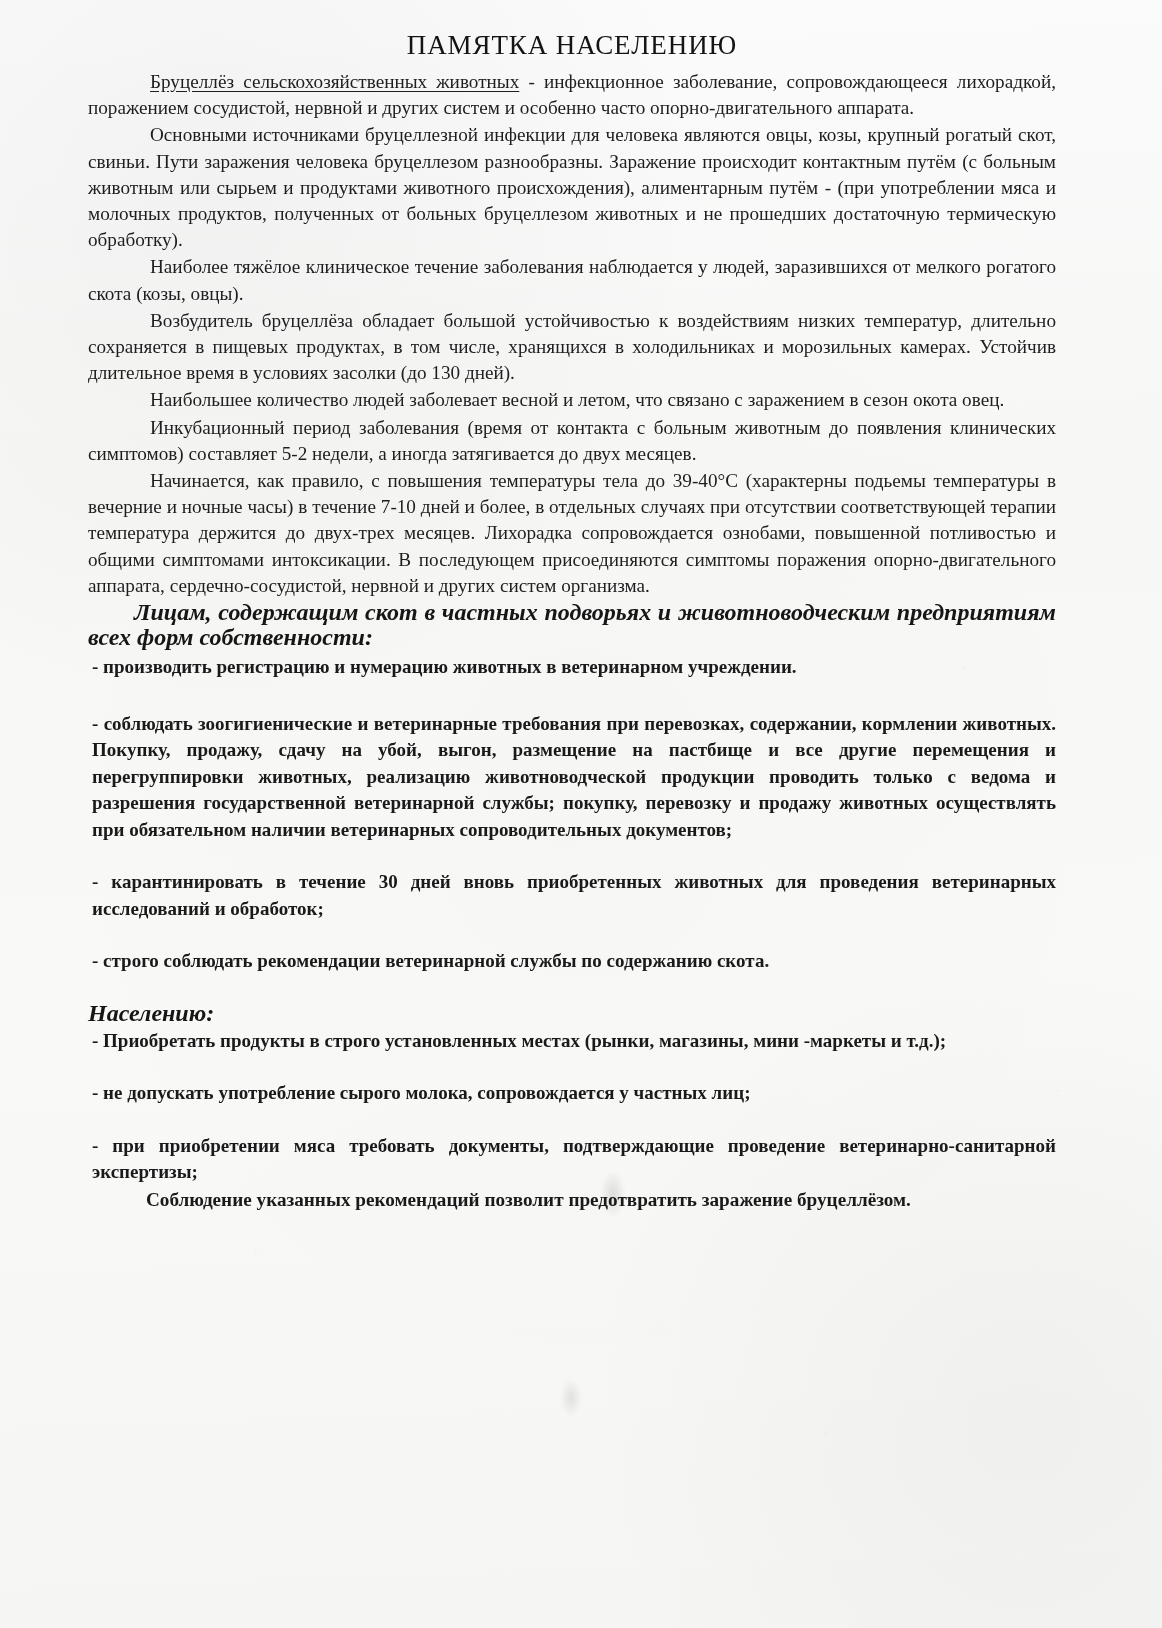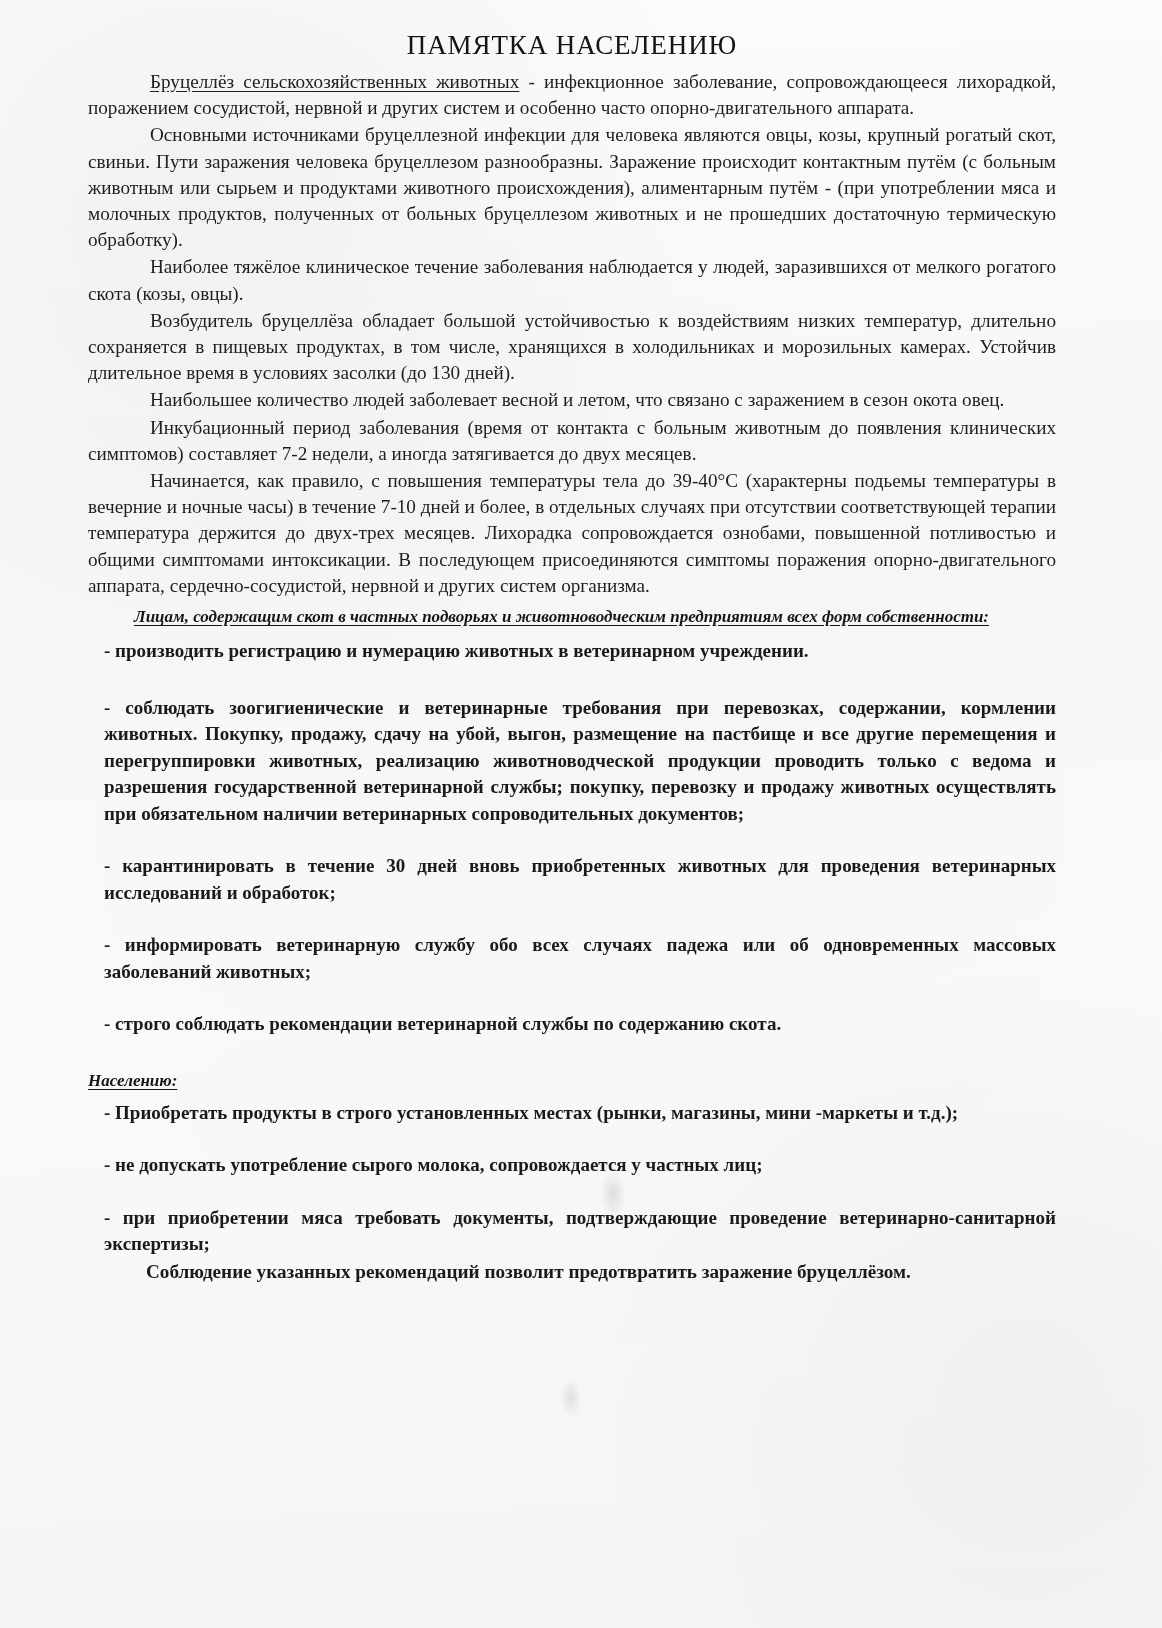--- a/index.html
+++ b/index.html
@@ -81,45 +81,44 @@
   .callout-heading {
     font-size: 19.6px;
     font-weight: bold;
     text-align: center;
     margin: 36px 0 30px 0;
     color: #161616;
   }
 
   
   .sub-heading {
-    font-size: 17px;
+    font-size: 24px;
     font-weight: bold;
     font-style: italic;
-    text-decoration: underline;
     text-underline-offset: 3px;
     text-align: justify;
     text-indent: 46px;
-    line-height: 34px;
+    line-height: 25px;
     margin: 0 0 4px 0;
     color: #161616;
   }
   .sub-heading.tight {
     text-indent: 0;
     margin-top: 20px;
     margin-bottom: 2px;
     text-align: left;
   }
 
   
   .bullet {
     font-size: 19px;
     font-weight: bold;
     line-height: 26.5px;
     text-align: justify;
-    margin: 0 0 26px 16px;
+    margin: 0 0 26px 4px;
     color: #1a1a1a;
   }
   .bullet.first { margin-bottom: 30px; }
 
   .closing {
     font-size: 19.2px;
     font-weight: bold;
     line-height: 27px;
     text-align: justify;
     text-indent: 58px;
@@ -153,30 +152,29 @@
   <div class="content">
 
     <h1 class="doc-title">ПАМЯТКА НАСЕЛЕНИЮ</h1>
 
     <p class="para"><span class="lead-term">Бруцеллёз сельскохозяйственных животных</span><span> - инфекционное заболевание, сопровождающееся лихорадкой, поражением сосудистой, нервной и других систем и особенно часто опорно-двигательного аппарата.</span></p>
 
     <p class="para">Основными источниками бруцеллезной инфекции для человека являются овцы, козы, крупный рогатый скот, свиньи. Пути заражения человека бруцеллезом разнообразны. Заражение происходит контактным путём (с больным животным или сырьем и продуктами животного происхождения), алиментарным путём - (при употреблении мяса и молочных продуктов, полученных от больных бруцеллезом животных и не прошедших достаточную термическую обработку).</p>
     <p class="para">Наиболее тяжёлое клиническое течение заболевания наблюдается у людей, заразившихся от мелкого рогатого скота (козы, овцы).</p>
     <p class="para">Возбудитель бруцеллёза обладает большой устойчивостью к воздействиям низких температур, длительно сохраняется в пищевых продуктах, в том числе, хранящихся в холодильниках и морозильных камерах. Устойчив длительное время в условиях засолки (до 130 дней).</p>
     <p class="para">Наибольшее количество людей заболевает весной и летом, что связано с заражением в сезон окота овец.</p>
-    <p class="para">Инкубационный период заболевания (время от контакта с больным животным до появления клинических симптомов) составляет 7-2 недели, а иногда затягивается до двух месяцев.</p>
+    <p class="para">Инкубационный период заболевания (время от контакта с больным животным до появления клинических симптомов) составляет 5-2 недели, а иногда затягивается до двух месяцев.</p>
     <p class="para">Начинается, как правило, с повышения температуры тела до 39-40°С (характерны подьемы температуры в вечерние и ночные часы) в течение 7-10 дней и более, в отдельных случаях при отсутствии соответствующей терапии температура держится до двух-трех месяцев. Лихорадка сопровождается ознобами, повышенной потливостью и общими симптомами интоксикации. В последующем присоединяются симптомы поражения опорно-двигательного аппарата, сердечно-сосудистой, нервной и других систем организма.</p>
 
 
     <h3 class="sub-heading">Лицам, содержащим скот в частных подворьях и животноводческим предприятиям всех форм собственности:</h3>
 
     <p class="bullet first">- производить регистрацию и нумерацию животных в ветеринарном учреждении.</p>
     <p class="bullet">- соблюдать зоогигиенические и ветеринарные требования при перевозках, содержании, кормлении животных. Покупку, продажу, сдачу на убой, выгон, размещение на пастбище и все другие перемещения и перегруппировки животных, реализацию животноводческой продукции проводить только с ведома и разрешения государственной ветеринарной службы; покупку, перевозку и продажу животных осуществлять при обязательном наличии ветеринарных сопроводительных документов;</p>
     <p class="bullet">- карантинировать в течение 30 дней вновь приобретенных животных для проведения ветеринарных исследований и обработок;</p>
-    <p class="bullet">- информировать ветеринарную службу обо всех случаях падежа или об одновременных массовых заболеваний животных;</p>
     <p class="bullet">- строго соблюдать рекомендации ветеринарной службы по содержанию скота.</p>
 
     <h3 class="sub-heading tight">Населению:</h3>
 
     <p class="bullet">- Приобретать продукты в строго установленных местах (рынки, магазины, мини -маркеты и т.д.);</p>
     <p class="bullet">- не допускать употребление сырого молока, сопровождается у частных лиц;</p>
     <p class="bullet" style="margin-bottom:0">- при приобретении мяса требовать документы, подтверждающие проведение ветеринарно-санитарной экспертизы;</p>
 
     <p class="closing">Соблюдение указанных рекомендаций позволит предотвратить заражение бруцеллёзом.</p>
 

